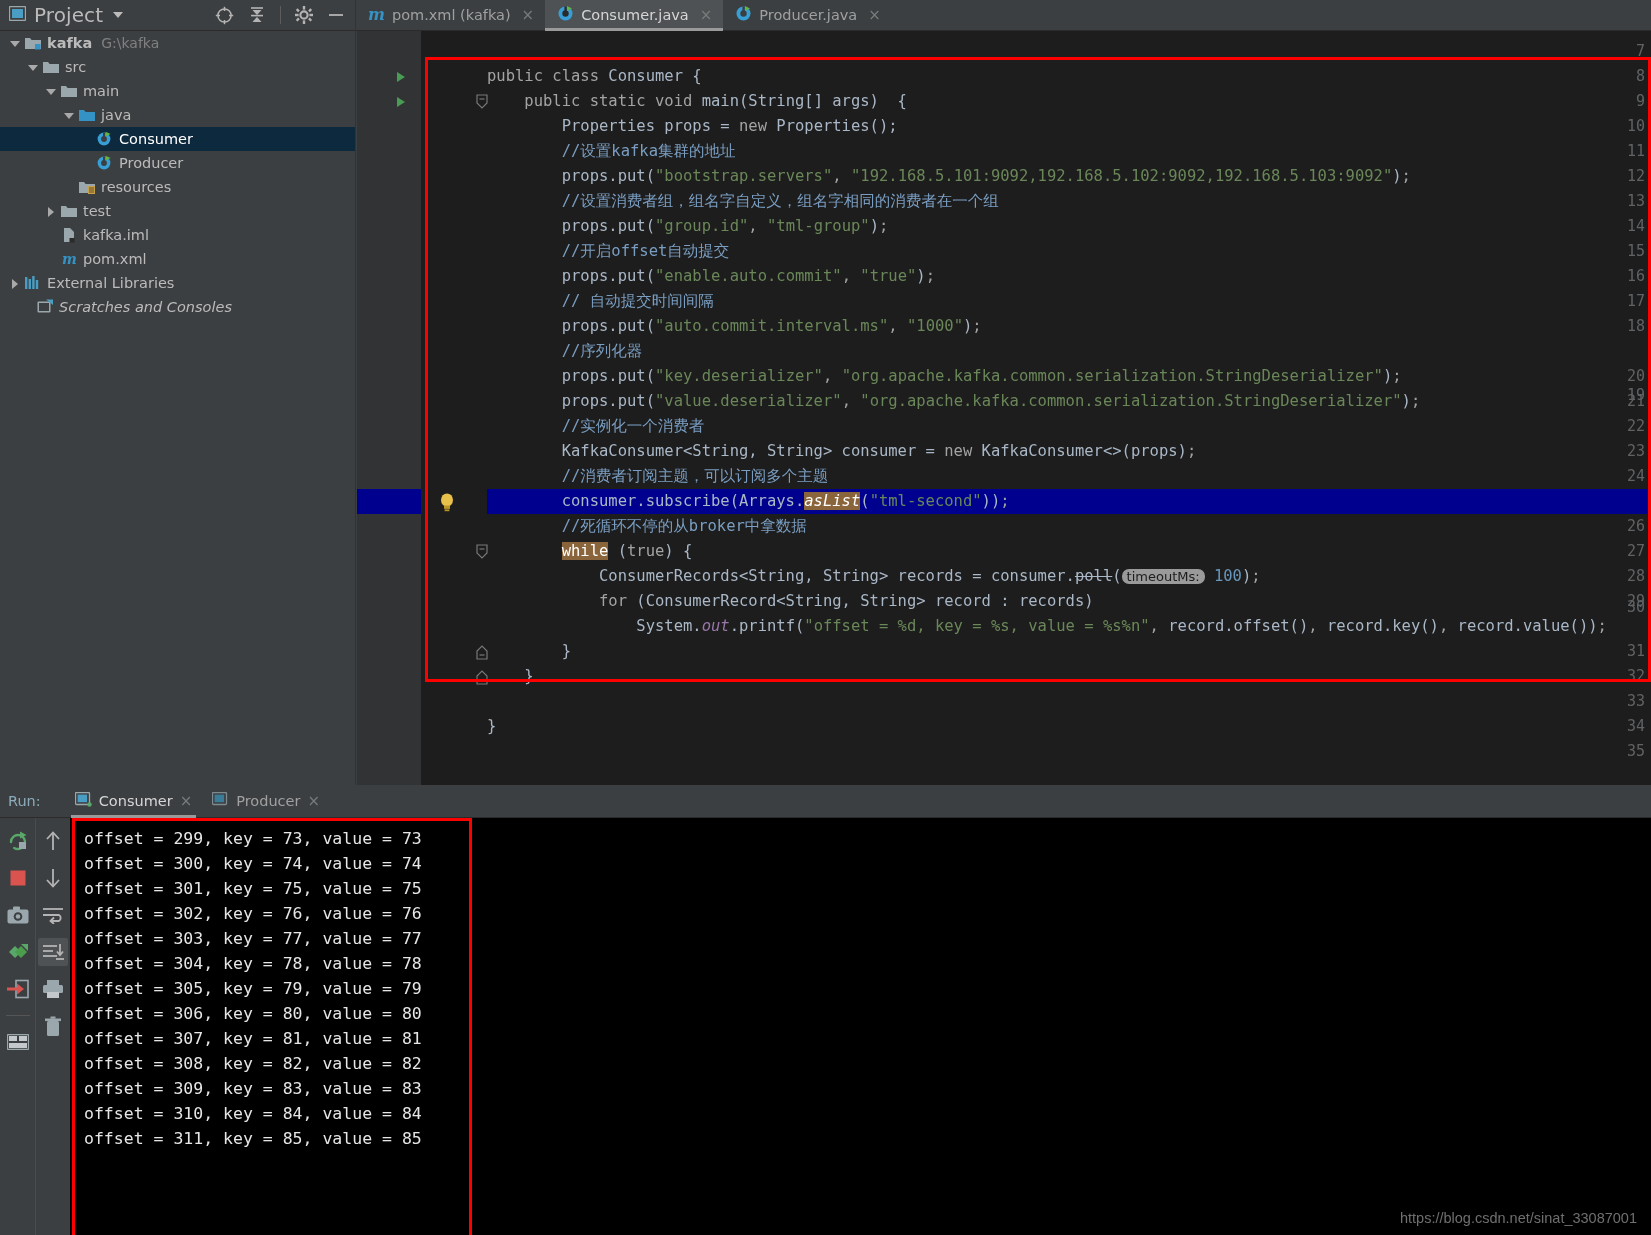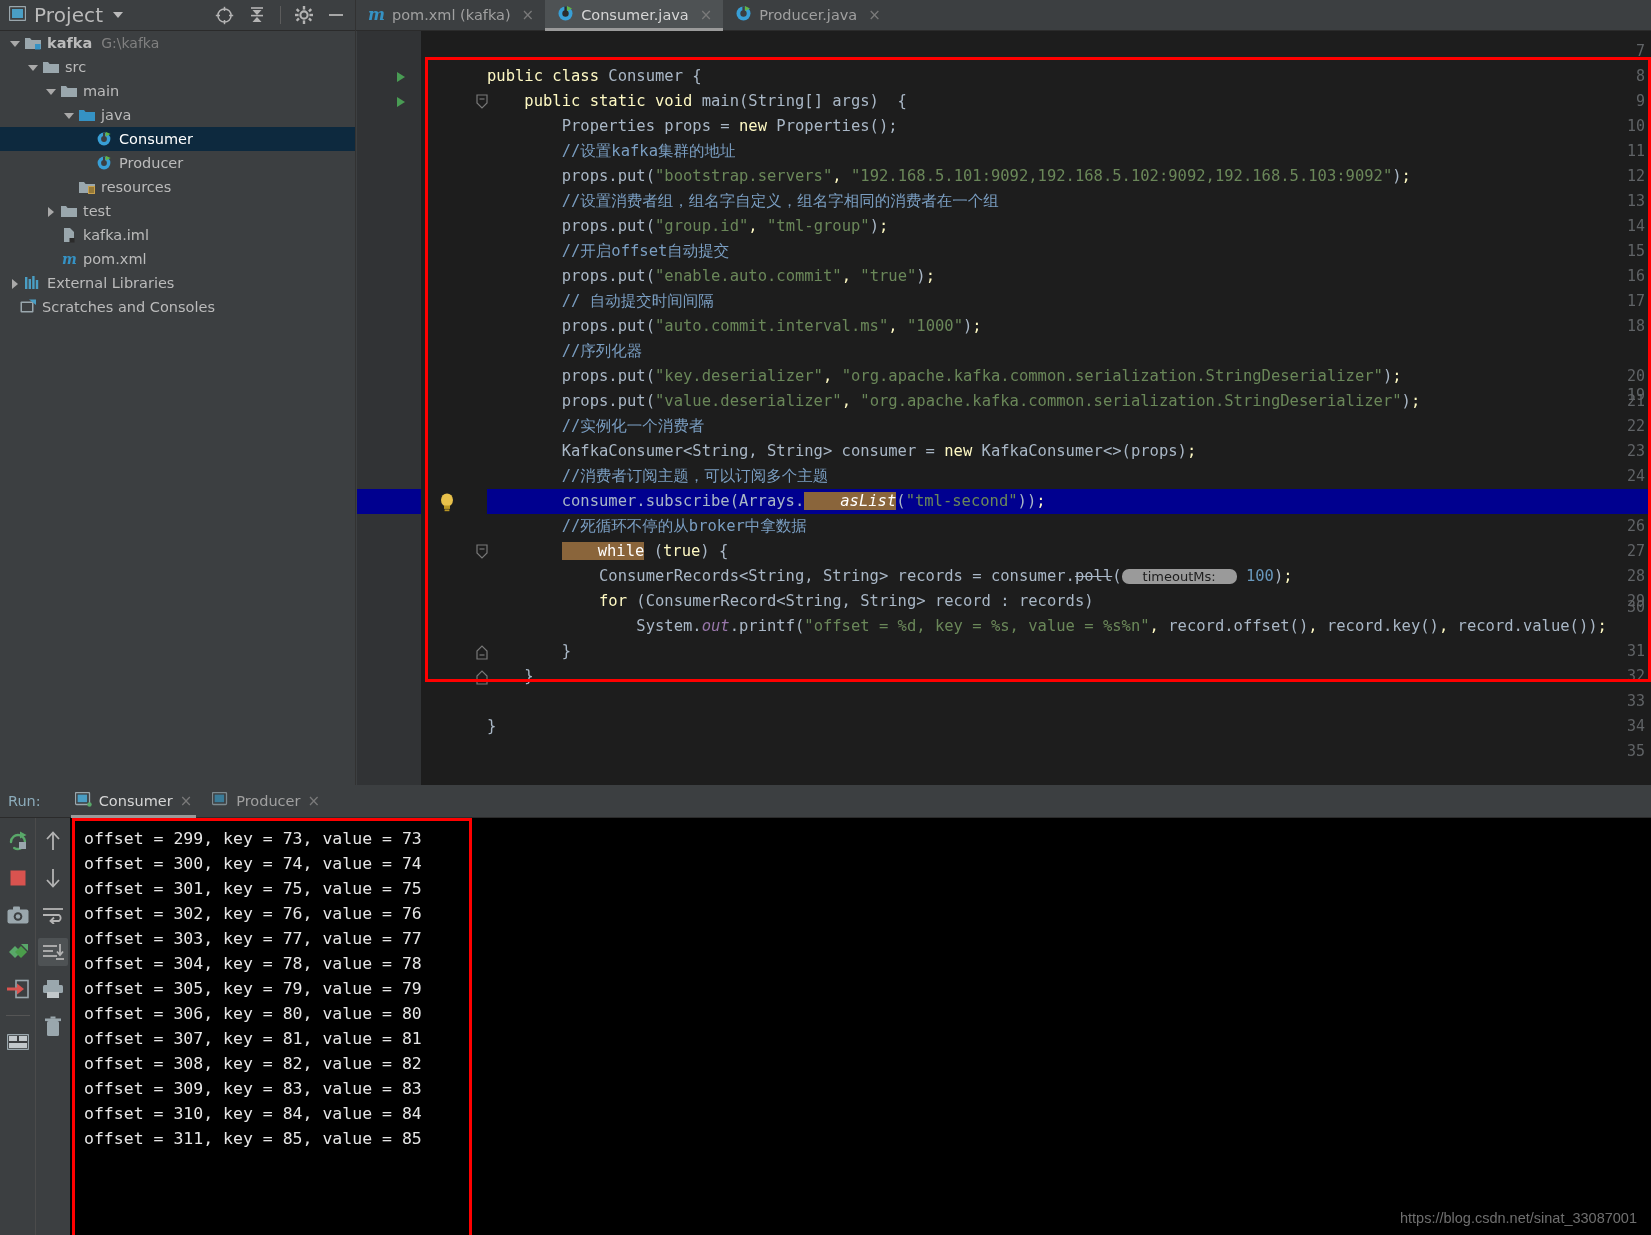--- a/index.html
+++ b/index.html
@@ -106,30 +106,30 @@
     position: absolute; left: 130px; top: 0; width: 1170px;
     font-family: "DejaVu Sans Mono", monospace; font-size: 15.5px;
     white-space: pre; color: #a9b7c6;
   }
   .cl { height: 25px; line-height: 25px; position: relative; }
   .cl.hl { background: #00008f; }
   .cl.hl::before {
     content: ""; position: absolute; left: -130px; right: -1300px; top: 0; height: 25px;
     background: #00008f; z-index: -1;
   }
-  .kw { color: #fef9c3; }
+  .kw { color: #a3a3a3; }
   .str { color: #6a8759; }
   .cmt-i { color: #7a9ec2; }
   .num { color: #6897bb; }
   .fld { color: #9876aa; font-style: italic; }
-  .stat-hl { background: #8a653b; color: #ffffff; padding-left: 36px; }
+  .stat-hl { background: #8a653b; color: #ffffff; }
   .deprecated { text-decoration: line-through; }
   .hint {
     background: #9a9a9a; color: #1d1d1d; border-radius: 7px;
-    padding: 0 21px; font-size: 13px; font-family: "DejaVu Sans", sans-serif;
+    padding: 0 5px; font-size: 13px; font-family: "DejaVu Sans", sans-serif;
   }
 
   
   .redbox {
     position: absolute; border: 3px solid #ff0000; pointer-events: none; z-index: 20;
   }
 
   
   .run-marker {
     position: absolute; left: 38px; width: 13px; height: 25px;
@@ -379,21 +379,21 @@
           <svg width="18" height="16" viewBox="0 0 18 16">
             <g fill="#4a9ec4">
               <rect x="1" y="2" width="2.4" height="12"></rect>
               <rect x="4.6" y="4" width="2.4" height="10"></rect>
               <rect x="8.2" y="1" width="2.4" height="13"></rect>
               <rect x="11.8" y="5" width="2.4" height="9"></rect>
             </g>
           </svg>
           <span class="tree-label">External Libraries</span>
         </div>
-        <div class="tree-row" style="padding-left: 3px;">
+        <div class="tree-row" style="padding-left: 20px; font-style: italic;">
           <span class="tree-arrow"></span>
           <svg width="18" height="16" viewBox="0 0 18 16">
             <rect x="1.5" y="2.5" width="13" height="11" rx="1" fill="#9aa7ad"></rect>
             <rect x="3" y="4" width="10" height="8" fill="#3c3f41"></rect>
             <polygon points="10,0.5 17,0.5 17,6" fill="#4a9ec4"></polygon>
           </svg>
           <span class="tree-label">Scratches and Consoles</span>
         </div>
       </div>
   </div>

